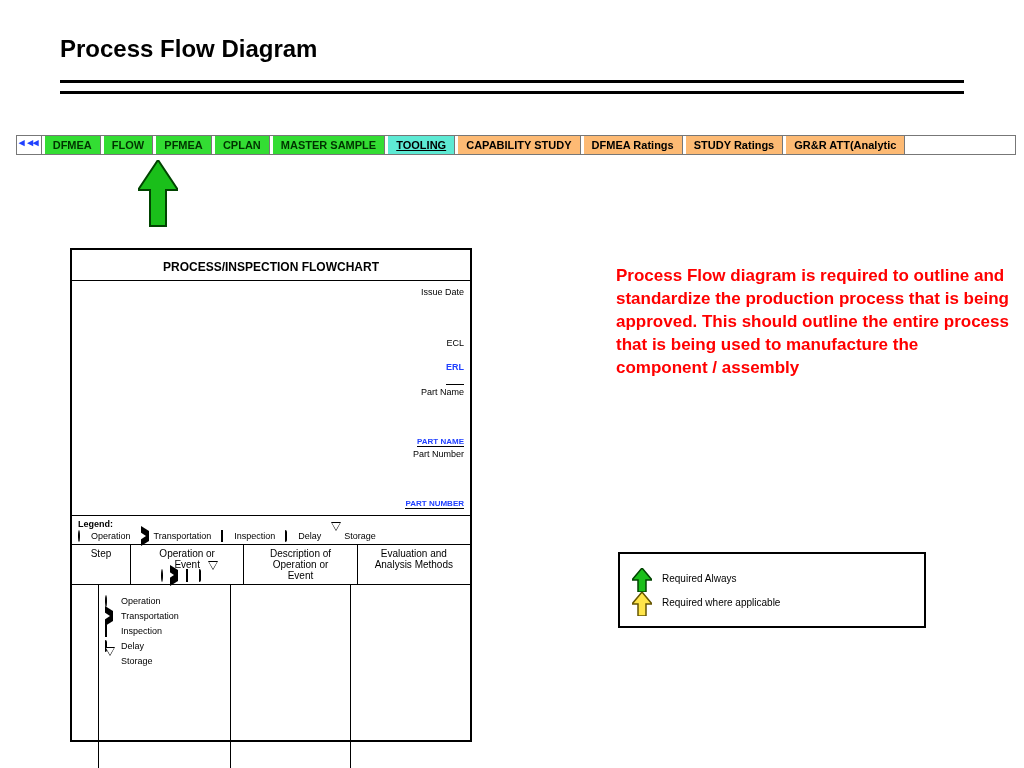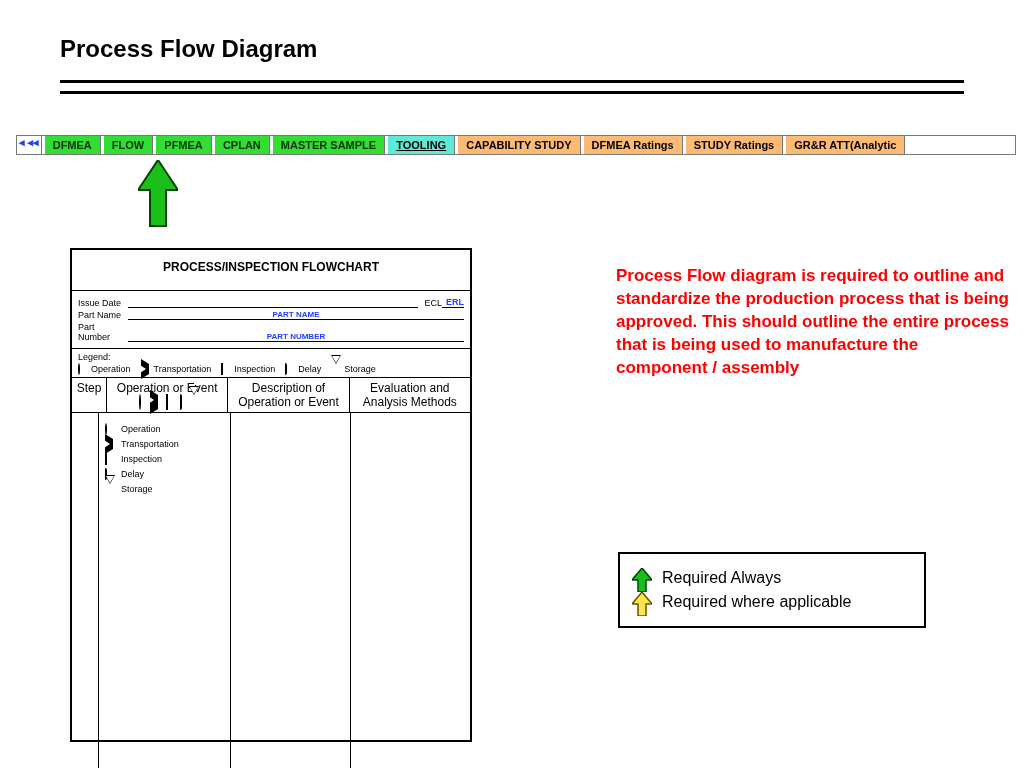--- a/index.html
+++ b/index.html
@@ -78,57 +78,57 @@
   top: 248px;
   width: 398px;
   height: 490px;
   border: 2px solid #000;
   font-size: 10px;
 }
 .form-title {
   text-align: center;
   font-weight: 700;
   font-size: 12px;
-  padding: 10px 0 16px 0;
+  padding: 10px 0 6px 0;
   border-bottom: 1px solid #000;
 }
 .form-meta {
   display: flex;
   font-size: 9px;
   border-bottom: 1px solid #000;
 }
 .form-meta-left, .form-meta-right {
   padding: 4px 6px;
   flex: 1 1 50%;
 }
-.meta-row { display:flex; align-items:flex-end; margin: 2px 0; }
+.meta-row { display:flex; align-items:flex-end; margin: 2px 0; flex-direction: column; }
 .meta-row .lbl { flex: 0 0 70px; }
 .meta-row .val { flex: 1 1 auto; color: #2040ff; font-weight: 700; border-bottom: 1px solid #000; text-align:center; font-size:8px;}
 .meta-row .mini { flex: 0 0 22px; text-align:right; border-bottom:1px solid #000;}
 .legend {
   font-size: 9px;
   padding: 3px 6px;
   border-bottom: 1px solid #000;
 }
-.legend-title { font-weight: 400; margin-bottom: 2px; }
+.legend-title { font-weight: 700; margin-bottom: 2px; }
 .legend-row { display:flex; gap: 10px; }
 .legend-item { display:flex; align-items:center; gap:3px; }
 .sym { display:inline-block; width:10px; height:10px; position:relative; }
 .circle   { border:1px solid #000; border-radius:50%; width:8px; height:8px;}
 .arrowr   { width:0;height:0;border-top:5px solid transparent;border-bottom:5px solid transparent;border-left:8px solid #000;}
 .arrowr::after{content:"";position:absolute;left:-1px;top:1px;width:0;height:0;border-top:4px solid transparent;border-bottom:4px solid transparent;border-left:6px solid #fff;}
 .square   { border:1px solid #000; width:8px; height:8px;}
 .halfround{ border:1px solid #000; width:8px; height:8px; border-radius: 0 5px 5px 0;}
 .tri-down { width:0;height:0;border-left:5px solid transparent;border-right:5px solid transparent;border-top:9px solid #000; position:relative;}
 .tri-down::after{content:"";position:absolute;left:-4px;top:-8px;width:0;height:0;border-left:4px solid transparent;border-right:4px solid transparent;border-top:7px solid #fff;}
 .cols {
   display:flex;
   border-bottom: 1px solid #000;
 }
-.cols > div { flex:1; text-align:center; font-size:12px; padding:3px 4px; border-right:1px solid #000;}
+.cols > div { flex:1; text-align:center; font-size:10px; padding:3px 16px; border-right:1px solid #000;}
 .cols > div:last-child { border-right:none; }
 .cols .step { flex: 0 0 26px; }
 .body {
   display:flex;
   height: 360px;
 }
 .body > div { border-right:1px solid #000; }
 .body > div:last-child { border-right:none; }
 .body .step   { flex:0 0 26px; }
 .body .opcol  { flex:1 1 33%; padding:6px; }
@@ -147,21 +147,21 @@
   line-height: 1.35;
 }
 
 .key-box {
   position: absolute;
   left: 618px;
   top: 552px;
   width: 280px;
   border: 2px solid #000;
   padding: 10px 12px;
-  font-size: 16px;
+  font-size: 10px;
 }
 .key-row { display:flex; align-items:center; gap:10px; margin:4px 0; }
 .arrow-sm { width:20px; height:20px; position:relative; }
 </style>
 </head>
 <body>
 
 <div class="page-title">Process Flow Diagram</div>
 <div class="title-rule"></div>
 

